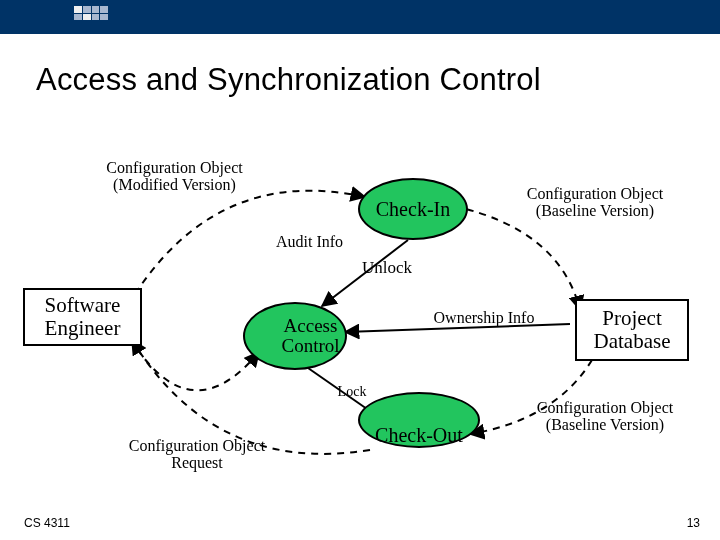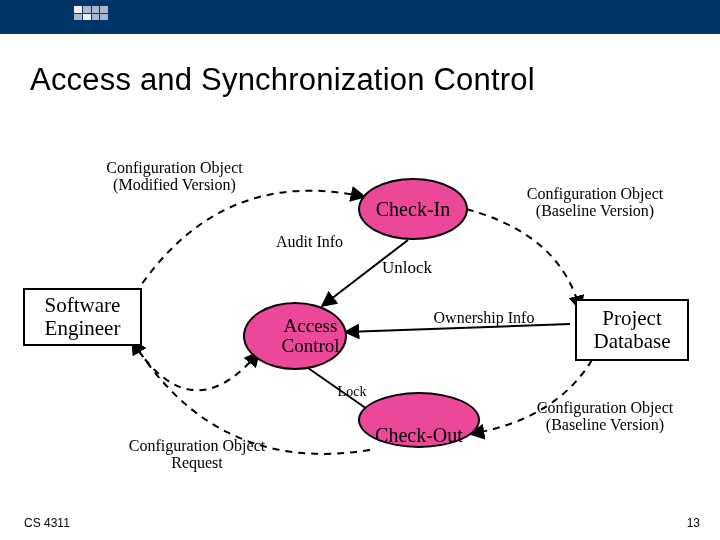--- a/index.html
+++ b/index.html
@@ -31,21 +31,21 @@
     grid-template-rows: repeat(2, 1fr);
     gap: 1px;
   }
   .topbar-accent span {
     background: #a8b8d0;
   }
   .topbar-accent .lt { background: #f0f0f0; }
   .title {
     position: absolute;
     top: 62px;
-    left: 30px;
+    left: 36px;
     font-size: 31px;
     letter-spacing: 0.2px;
   }
   .stage {
     position: absolute;
     top: 0; left: 0;
     width: 720px;
     height: 540px;
   }
   .box {
@@ -56,21 +56,21 @@
     align-items: center;
     justify-content: center;
     text-align: center;
     font-family: "Times New Roman", Times, serif;
     line-height: 1.1;
   }
   .ellipse {
     position: absolute;
     border: 2px solid #000;
     border-radius: 50%;
-    background: #ec4899;
+    background: #22c55e;
     display: flex;
     align-items: center;
     justify-content: center;
     font-family: "Times New Roman", Times, serif;
     text-align: center;
     line-height: 1.05;
   }
   .label {
     position: absolute;
     font-family: "Times New Roman", Times, serif;
@@ -165,21 +165,21 @@
   </div>
 
   <div class="label" style="left: 92px; top: 160px; width: 165px; font-size: 16px; white-space: pre-line;">Configuration Object
 (Modified Version)</div>
 
   <div class="label" style="left: 510px; top: 186px; width: 170px; font-size: 16px; white-space: pre-line;">Configuration Object
 (Baseline Version)</div>
 
   <div class="label" style="left:276px; top:234px; width:90px; font-size:16px; text-align:left;">Audit Info</div>
 
-  <div class="label" style="left:372px; top:259px; width:70px; font-size:17px;">Unlock</div>
+  <div class="label" style="left:352px; top:259px; width:70px; font-size:17px;">Unlock</div>
 
   <div class="label" style="left:414px; top:310px; width:140px; font-size:16px;">Ownership Info</div>
 
   <div class="label" style="left:322px; top:385px; width:60px; font-size:14px;">Lock</div>
 
   <div class="label" style="left: 520px; top: 400px; width: 170px; font-size: 16px; white-space: pre-line;">Configuration Object
 (Baseline Version)</div>
 
   <div class="label" style="left: 112px; top: 438px; width: 170px; font-size: 16px; white-space: pre-line;">Configuration Object
 Request</div>

